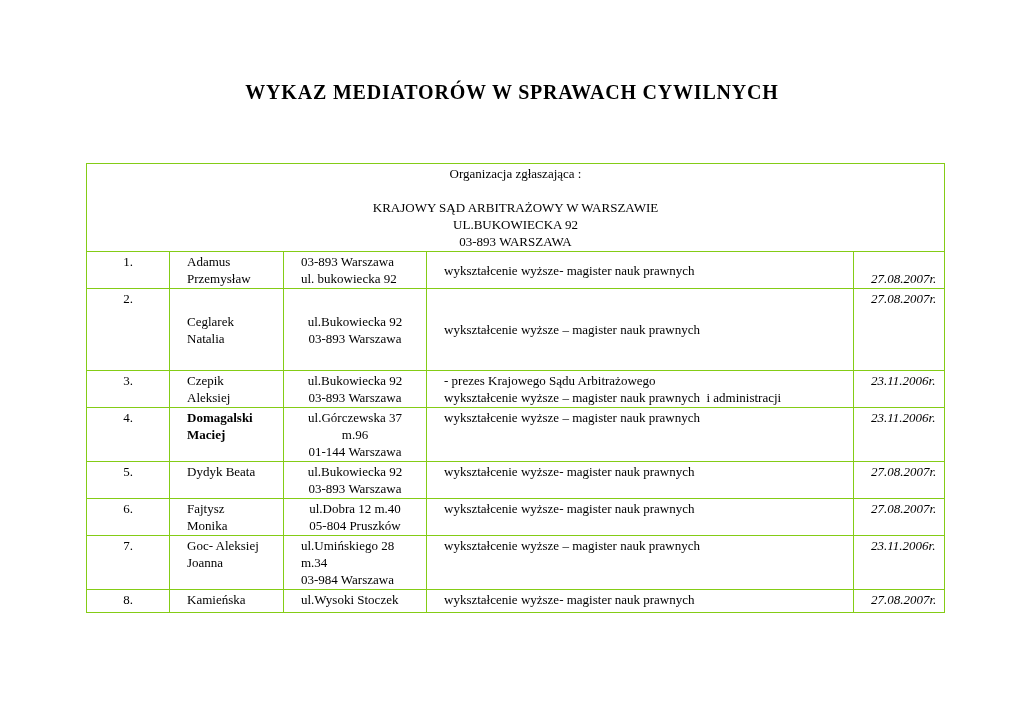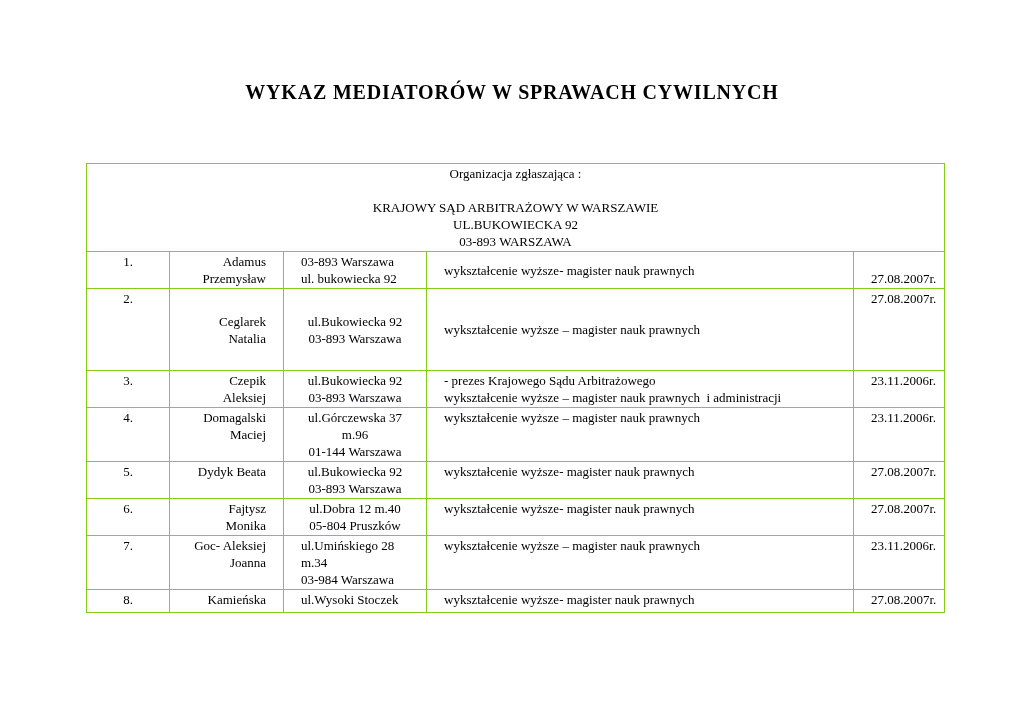--- a/index.html
+++ b/index.html
@@ -49,24 +49,24 @@
     font-weight: bold;
     height: 85px;
     padding-top: 3px;
   }
   .col-header-row th {
     font-weight: bold;
     text-align: center;
     height: 31px;
   }
   .lp-cell   { text-align: center; }
-  .name-cell { text-align: right; }
+  .name-cell { text-align: left; }
   .address-cell { padding-left: 6px; }
   .info-cell { text-align: left; padding-left: 7px; border-radius: 18px; }
-  .date-cell { text-align: center; padding-right: 4px; margin-top: 28px; }
+  .date-cell { text-align: center; font-style: italic; padding-right: 4px; margin-top: 28px; }
 </style>
 </head>
 <body>
 
 <div class="page">
   <div class="title">WYKAZ MEDIATORÓW W SPRAWACH CYWILNYCH</div>
 
   <table class="mediators-table">
     <colgroup>
       <col style="width:83px">
@@ -106,21 +106,21 @@
           <td class="lp-cell" style="vertical-align: top;">3.</td>
           <td class="name-cell" style="vertical-align: top;">Czepik Aleksiej</td>
           <td class="address-cell" style="vertical-align: top; text-align: center;">ul.Bukowiecka 92
 03-893 Warszawa</td>
           <td class="info-cell" style="vertical-align: top;">- prezes Krajowego Sądu Arbitrażowego
 wykształcenie wyższe – magister nauk prawnych  i administracji</td>
           <td class="date-cell" style="vertical-align: top;">23.11.2006r.</td>
         </tr>
         <tr style="height: 52px;">
           <td class="lp-cell" style="vertical-align: top;">4.</td>
-          <td class="name-cell" style="vertical-align: top;">Domagalski
+          <td class="name-cell" style="vertical-align: top; font-weight: bold;">Domagalski
 Maciej</td>
           <td class="address-cell" style="vertical-align: top; text-align: center;">ul.Górczewska 37
 m.96
 01-144 Warszawa</td>
           <td class="info-cell" style="vertical-align: top;">wykształcenie wyższe – magister nauk prawnych</td>
           <td class="date-cell" style="vertical-align: top;">23.11.2006r.</td>
         </tr>
         <tr style="height: 34px;">
           <td class="lp-cell" style="vertical-align: top;">5.</td>
           <td class="name-cell" style="vertical-align: top;">Dydyk Beata</td>

